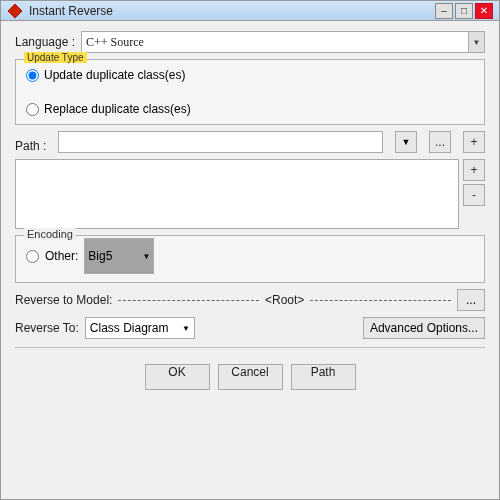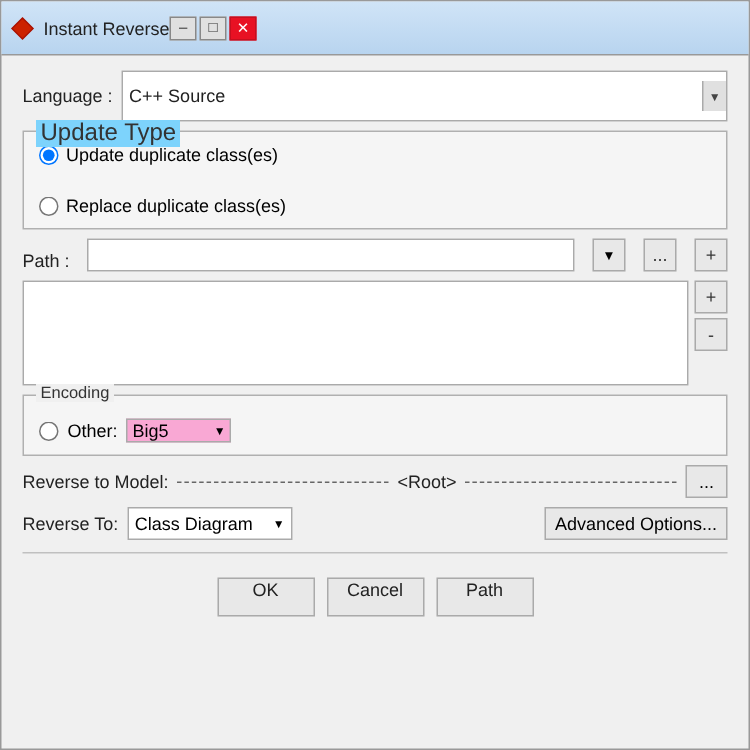--- a/index.html
+++ b/index.html
@@ -16,24 +16,24 @@
       width: 500px;
       height: 500px;
       background: #f0f0f0;
       border: 1px solid #999;
       display: flex;
       flex-direction: column;
     }
 
     .title-bar {
       background: linear-gradient(to bottom, #d0e4f7, #b8d4ef);
-      height: 36px;
-      display: flex;
-      align-items: center;
-      justify-content: flex-start;
+      height: 20px;
+      display: flex;
+      align-items: center;
+      justify-content: space-between;
       padding: 0 6px;
       border-bottom: 1px solid #999;
       flex-shrink: 0;
     }
 
     .title-bar-left {
       display: flex;
       align-items: center;
       gap: 6px;
     }
@@ -88,28 +88,29 @@
       gap: 6px;
     }
 
     .label {
       color: #222;
       white-space: nowrap;
     }
 
     .combo-box {
       flex: 1;
-      height: 34px;
+      height: 22px;
       border: 1px solid #aaa;
       background: white;
       display: flex;
       align-items: center;
       justify-content: space-between;
       padding: 0 4px;
       cursor: pointer;
+      font-family: Liberation Serif, serif;
     }
 
     .combo-box span {
       font-size: 12px;
       color: #222;
     }
 
     .combo-arrow {
       width: 16px;
       height: 20px;
@@ -127,23 +128,23 @@
       border: 1px solid #b0b0b0;
       padding: 6px 10px 8px;
       position: relative;
       background: #f5f5f5;
     }
 
     .group-label {
       position: absolute;
       top: -8px;
       left: 8px;
-      background: #7dd3fc;
+      background: #fde047;
       padding: 0 3px;
-      font-size: 16px;
+      font-size: 10px;
       color: #333;
     }
 
     .radio-row {
       display: flex;
       align-items: center;
       gap: 5px;
       margin-top: 2px;
     }
 
@@ -219,21 +220,21 @@
     }
 
     .exclude-buttons {
       display: flex;
       flex-direction: column;
       gap: 3px;
     }
 
     .encoding-group {
       border: 1px solid #b0b0b0;
-      padding: 15px 10px 8px;
+      padding: 2px 10px 8px;
       position: relative;
       background: #f5f5f5;
     }
 
     .encoding-label {
       position: absolute;
       top: -8px;
       left: 8px;
       background: #f0f0f0;
       padding: 0 3px;
@@ -245,24 +246,24 @@
       display: flex;
       align-items: center;
       gap: 6px;
     }
 
     .encoding-row + .encoding-row {
       margin-top: 3px;
     }
 
     .other-combo {
-      height: 16px;
+      height: 36px;
       width: 70px;
       border: 1px solid #aaa;
-      background: #f9a8d4;
+      background: #a3a3a3;
       display: flex;
       align-items: center;
       justify-content: space-between;
       padding: 0 3px;
       font-size: 12px;
       gap: 19px;
     }
 
     .reverse-model-row {
       display: flex;

